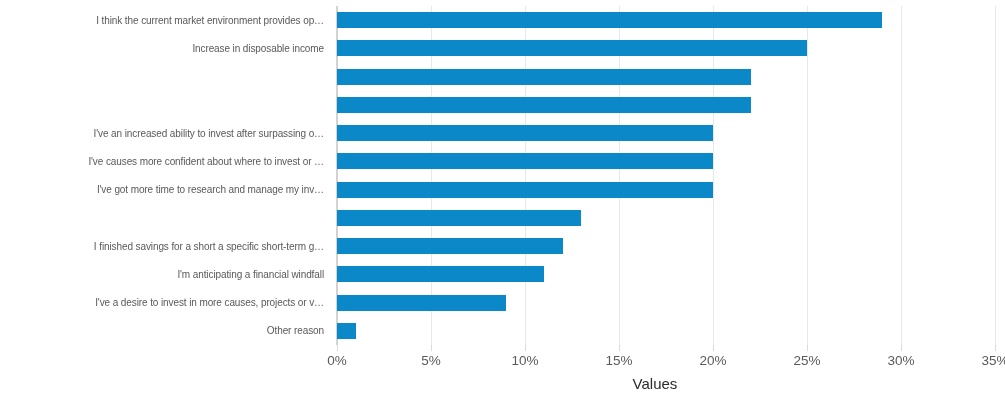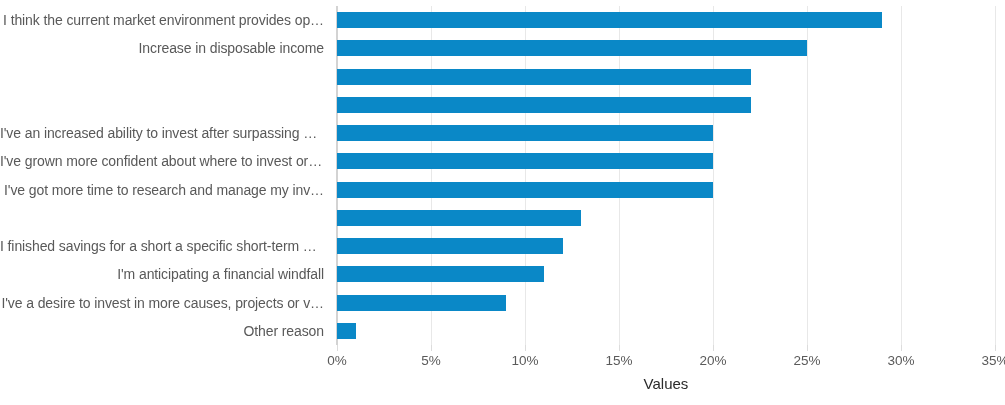--- a/index.html
+++ b/index.html
@@ -86,21 +86,21 @@
   .cat-label {
     position: absolute;
     right: 0;
     width: 330px;
     height: 28.25px;
     display: flex;
     align-items: center;
     justify-content: flex-end;
     padding-right: 6px;
     box-sizing: border-box;
-    font-size: 14px;
+    font-size: 10px;
     color: #595959;
     white-space: nowrap;
     overflow: hidden;
     text-overflow: ellipsis;
     letter-spacing: -0.1px;
   }
   .cat-label span {
     display: block;
     max-width: 324px;
     overflow: hidden;
@@ -113,21 +113,21 @@
     position: absolute;
     top: 353px;
     transform: translateX(-50%);
     font-size: 13.5px;
     color: #5a5a5a;
     white-space: nowrap;
   }
   .x-axis-title {
     position: absolute;
     top: 375px;
-    left: 337px;
+    left: 326px;
     width: 658px;
     text-align: center;
     font-size: 15px;
     color: #2b2b2b;
   }
 </style>
 </head>
 <body>
 
 <div id="chart-root">
@@ -136,21 +136,21 @@
       <div class="cat-label" style="top: 0px;">
         <span>I think the current market environment provides op…</span>
       </div>
       <div class="cat-label" style="top: 28.25px; justify-content: flex-end;">
         <span>Increase in disposable income</span>
       </div>
       <div class="cat-label" style="top: 113px;">
         <span>I've an increased ability to invest after surpassing o…</span>
       </div>
       <div class="cat-label" style="top: 141.25px;">
-        <span>I've grown more confident about where to invest or …</span>
+        <span>I've causes more confident about where to invest or …</span>
       </div>
       <div class="cat-label" style="top: 169.5px;">
         <span>I've got more time to research and manage my inv…</span>
       </div>
       <div class="cat-label" style="top: 226px;">
         <span>I finished savings for a short a specific short-term g…</span>
       </div>
       <div class="cat-label" style="top: 254.25px;">
         <span>I'm anticipating a financial windfall</span>
       </div>

